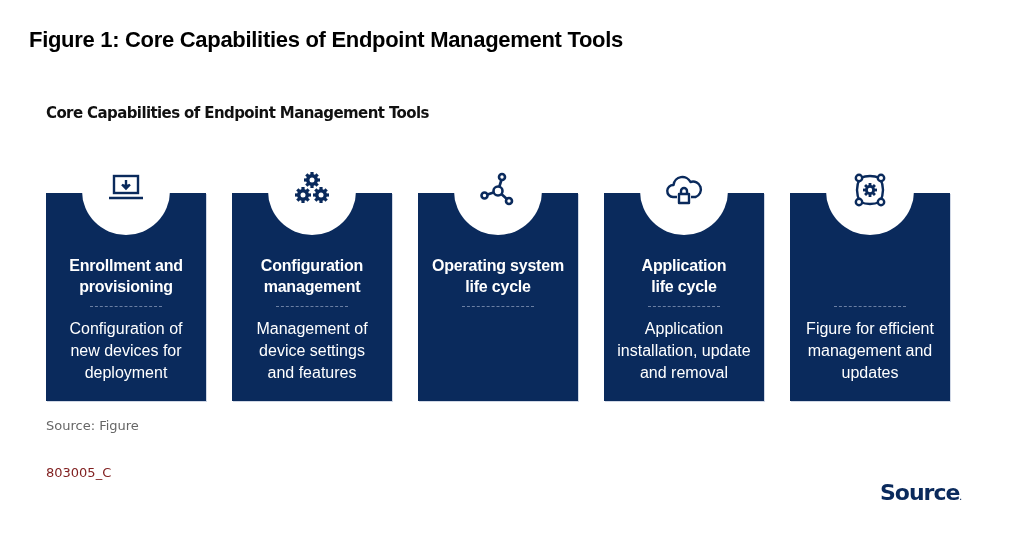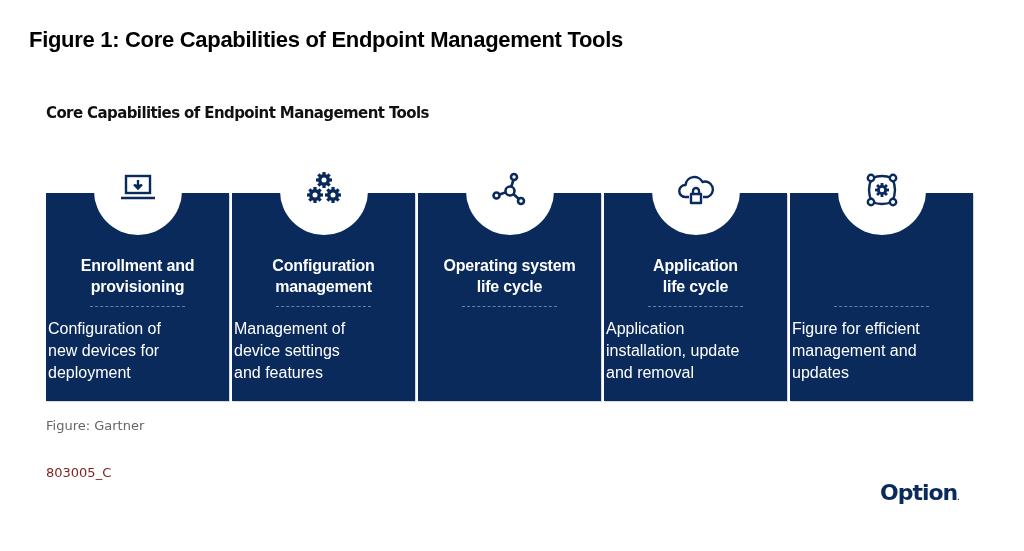--- a/index.html
+++ b/index.html
@@ -12,21 +12,21 @@
     font-family: "Liberation Sans", sans-serif; font-weight: bold; font-size: 22px;
     letter-spacing: -0.3px; color: #000;
   }
   .inner-title {
     position: absolute; left: 46px; top: 104px;
     font-family: "DejaVu Sans", sans-serif; font-weight: bold; font-size: 15px;
     letter-spacing: -0.6px; color: #111;
   }
   .cards { position: absolute; left: 0; top: 0; width: 1024px; height: 551px; }
   .card {
-    position: absolute; top: 193px; width: 183px; height: 208px;
+    position: absolute; top: 193px; width: 160px; height: 208px;
     background: #0a2a5c; overflow: visible;
     box-shadow: 1px 1px 0 rgba(120,140,180,0.35);
   }
   .card .bubble {
     position: absolute; left: 50%; top: -46px; width: 88px; height: 88px;
     margin-left: -44px; border-radius: 50%; background: #fff;
   }
   .card .icon {
     position: absolute; left: 50%; top: -23px; width: 40px; height: 40px; margin-left: -20px;
   }
@@ -35,21 +35,21 @@
     position: absolute; left: 4px; right: 4px; top: 62px;
     text-align: center; color: #fff; font-weight: bold; font-size: 16px; line-height: 21px;
     font-family: "Liberation Sans", sans-serif; letter-spacing: -0.2px; white-space: pre-line;
   }
   .card .divider {
     position: absolute; left: 44px; right: 44px; top: 113px; height: 0;
     border-top: 1px dashed #6b7fa3;
   }
   .card .desc {
     position: absolute; left: 2px; right: 2px; top: 125px;
-    color: #fff; font-size: 16px; line-height: 22px;
+    text-align: center; color: #fff; font-size: 16px; line-height: 22px;
     font-family: "Liberation Sans", sans-serif; white-space: pre-line;
   }
   .source {
     position: absolute; left: 46px; top: 418px; font-size: 13px; color: #666;
     font-family: "DejaVu Sans", sans-serif;
   }
   .code {
     position: absolute; left: 46px; top: 441px; font-size: 13px; color: #7f1d1d;
     font-family: "DejaVu Sans", sans-serif;
     margin-top: 24px;
@@ -183,15 +183,15 @@
       </svg>
     </div>
     <div class="divider"></div>
     <div class="desc">Figure for efficient
 management and
 updates</div>
   </div>
 
 </div>
 
-<div class="source">Figure: Gartner</div>
+<div class="source">Source: Figure</div>
 <div class="code">803005_C</div>
-<div class="logo"><span>Option</span><span class="reg">.</span></div>
+<div class="logo"><span>Source</span><span class="reg">.</span></div>
 
 </body></html>

